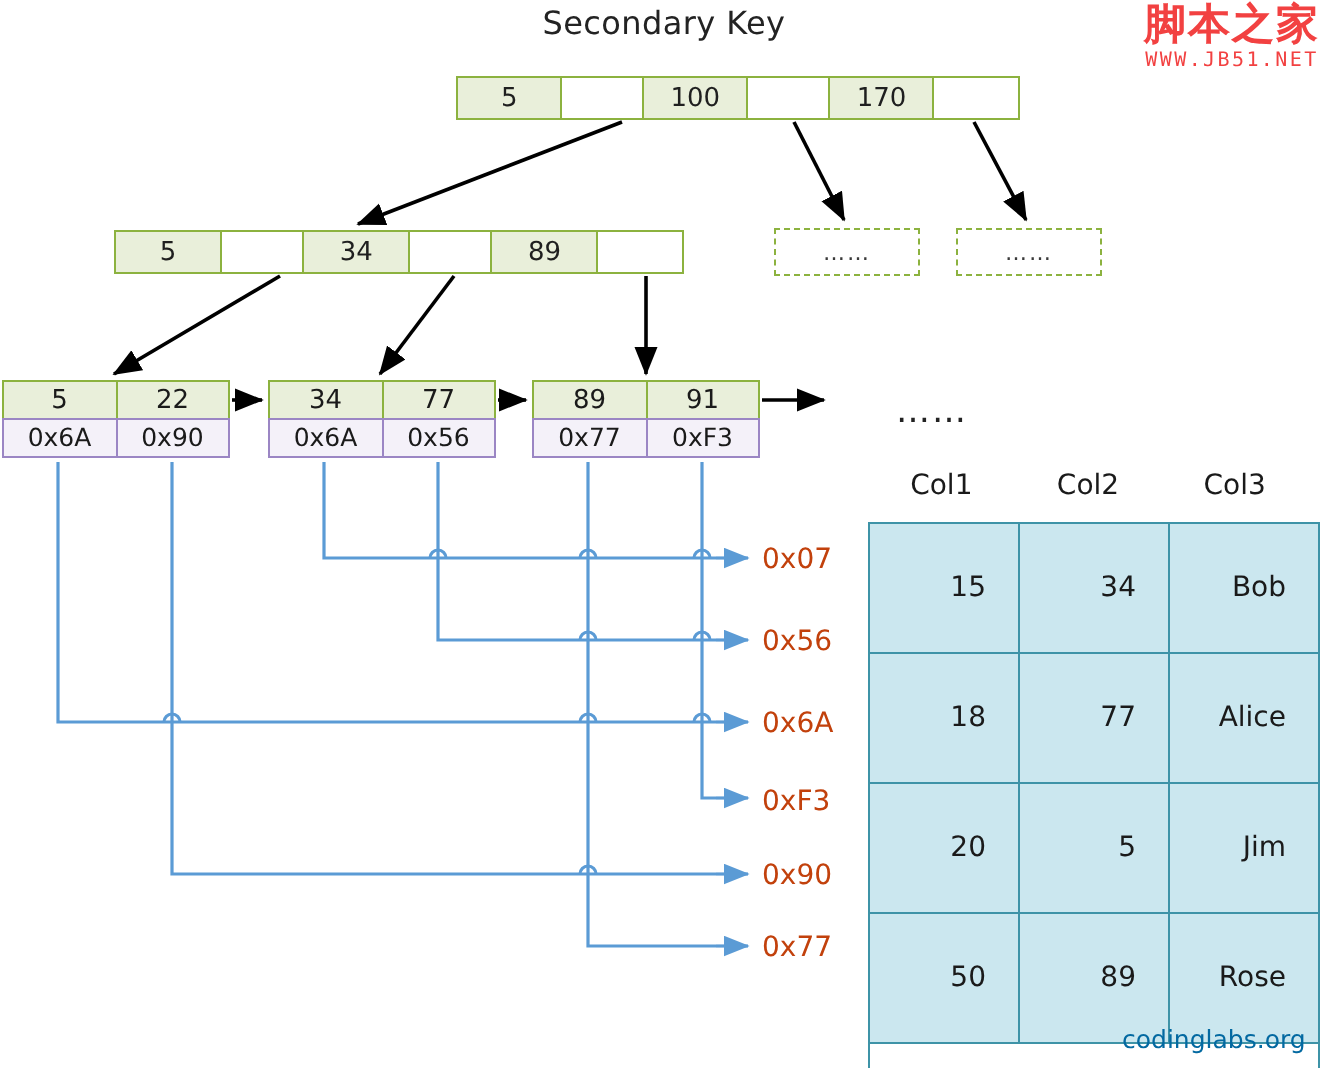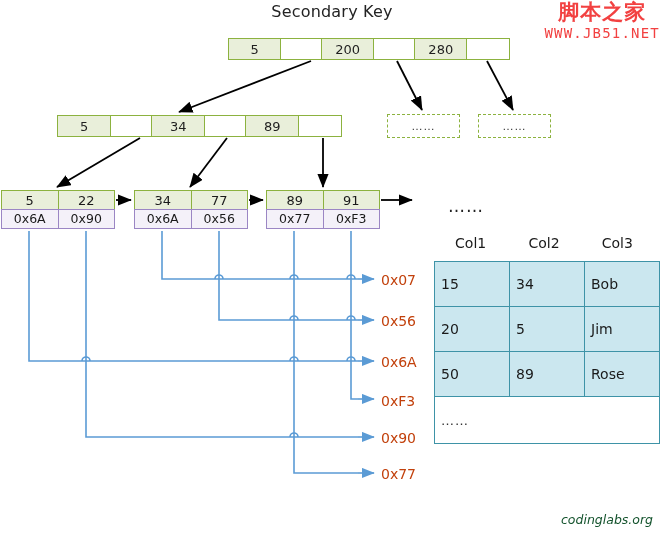--- a/index.html
+++ b/index.html
@@ -142,24 +142,24 @@
   }
   table.dt {
     border-collapse: collapse;
     width: 226px;
     table-layout: fixed;
   }
   table.dt td {
     border: 1.5px solid #3e93a7;
     background: #cbe7ef;
     height: 32px;
-    text-align: left;
+    text-align: right;
     font-size: 14px;
     color: #1a1a1a;
-    padding: 6px;
+    padding: 16px;
     margin-left: 19px;
   }
   table.dt td.last {
     background: #ffffff;
     height: 34px;
     font-size: 13px;
     letter-spacing: 1px;
     color: #333;
   }
 
@@ -173,33 +173,32 @@
     line-height: 1;
     margin-left: 36px;
   }
   #wm-jb51 .cn {
     font-size: 21px;
     font-weight: bold;
     letter-spacing: 1px;
     display: block;
   }
   #wm-jb51 .url {
-    font-size: 14px;
+    font-size: 10px;
     letter-spacing: 1.2px;
     display: block;
     margin-top: 3px;
     font-family: "DejaVu Sans Mono", "Liberation Mono", monospace;
   }
   #wm-codinglabs {
     position: absolute;
     left: 561px;
     top: 512px;
     font-size: 12.5px;
-    color: #14532d;
-    font-style: italic;
+    color: #0369a1;
   }
 
   svg.overlay {
     position: absolute;
     left: 0; top: 0;
     width: 664px; height: 534px;
     pointer-events: none;
   }
 </style>
 </head>
@@ -210,23 +209,23 @@
   <div id="title">Secondary Key</div>
 
   <div id="wm-jb51">
     <span class="cn">脚本之家</span>
     <span class="url">WWW.JB51.NET</span>
   </div>
 
   <div class="node" id="root-node" style="left:228px; top:38px; width:282px; height:22px;">
     <div class="cell" style="width:60px;">5</div>
     <div class="cell empty" style="width:47px;"></div>
-    <div class="cell" style="width:60px;">200</div>
+    <div class="cell" style="width:60px;">100</div>
     <div class="cell empty" style="width:47px;"></div>
-    <div class="cell" style="width:60px;">280</div>
+    <div class="cell" style="width:60px;">170</div>
     <div class="cell empty" style="width:48px;"></div>
   </div>
 
   <div class="node" id="internal-node" style="left:57px; top:115px; width:285px; height:22px;">
     <div class="cell" style="width:61px;">5</div>
     <div class="cell empty" style="width:47px;"></div>
     <div class="cell" style="width:61px;">34</div>
     <div class="cell empty" style="width:47px;"></div>
     <div class="cell" style="width:61px;">89</div>
     <div class="cell empty" style="width:48px;"></div>
@@ -286,20 +285,25 @@
       <div class="th">Col1</div>
       <div class="th">Col2</div>
       <div class="th">Col3</div>
     </div>
     <table class="dt">
       <tbody>
         <tr>
           <td>15</td>
           <td>34</td>
           <td>Bob</td>
+        </tr>
+        <tr>
+          <td>18</td>
+          <td>77</td>
+          <td>Alice</td>
         </tr>
         <tr>
           <td>20</td>
           <td>5</td>
           <td>Jim</td>
         </tr>
         <tr>
           <td>50</td>
           <td>89</td>
           <td>Rose</td>

